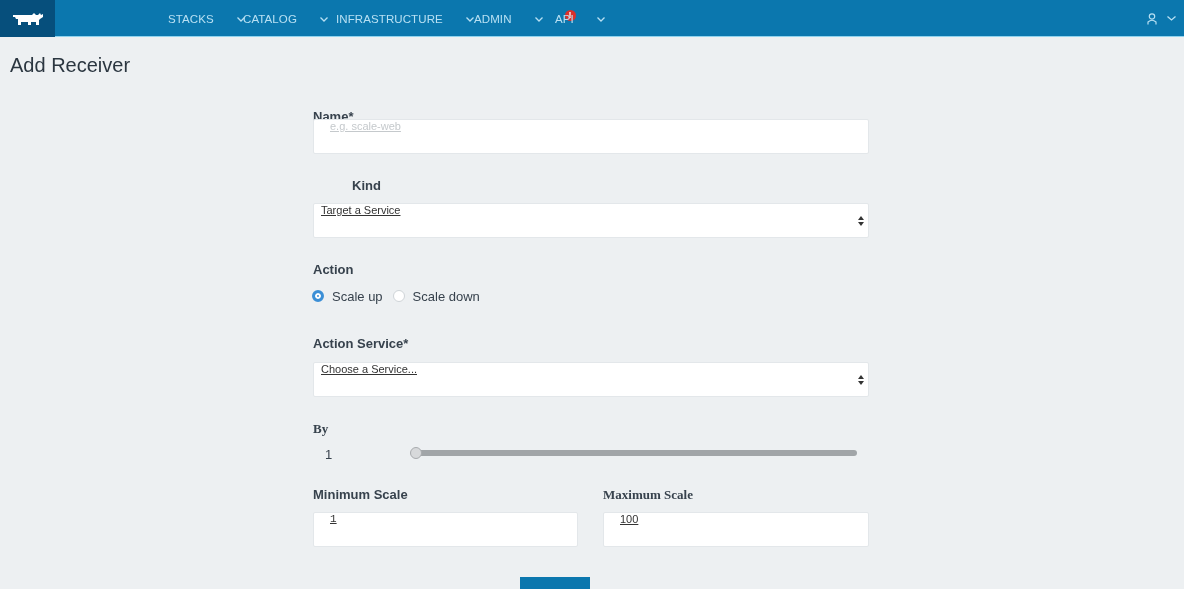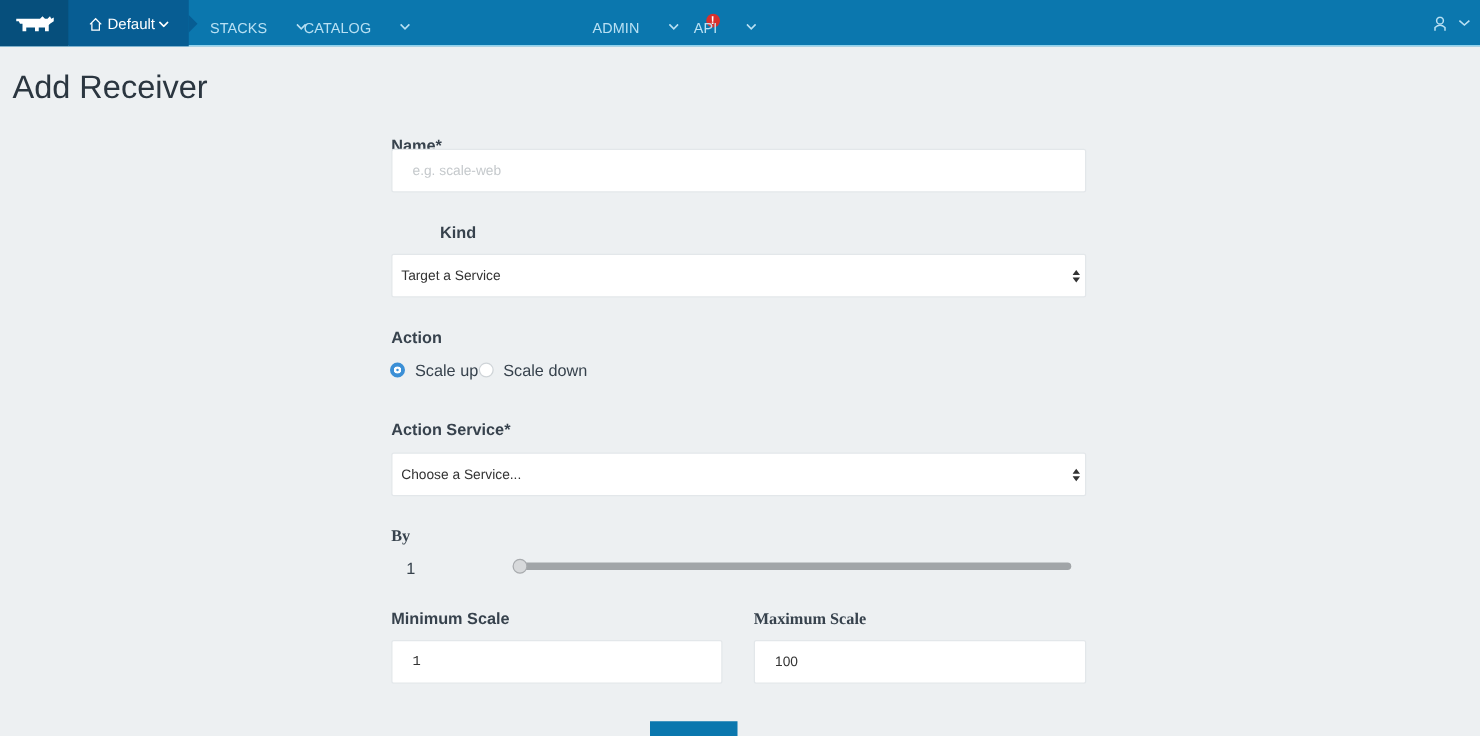--- a/index.html
+++ b/index.html
@@ -25,46 +25,46 @@
       display: flex; align-items: center; justify-content: center;
       color: #fff; font-size: 12px; cursor: pointer;
     }
     .env::after {
       content: ""; position: absolute; right: -7px; top: 12px;
       border-top: 7px solid transparent; border-bottom: 7px solid transparent;
       border-left: 7px solid #075d93;
     }
     .env .home { margin-right: 4px; margin-top: 1px; }
     .nav-item {
-      position: absolute; top: 17px; height: 37px;
-      display: flex; 
+      position: absolute; top: 0; height: 37px;
+      display: flex; align-items: center;
       color: #b8e0f3; font-size: 11.5px; letter-spacing: 0.1px; cursor: pointer; gap: 20px;
     }
     .chev { display: inline-block; margin-left: 3px; margin-top: 2px; }
     .alert {
       display: inline-block; width: 11px; height: 11px; border-radius: 50%;
       background: #d9302c; color: #fff; font-size: 9px; font-weight: bold;
       text-align: center; line-height: 11px; margin-left: 2px; margin-top: -6px;
     }
     .user-menu {
       position: absolute; right: 8px; top: 0; height: 37px;
       display: flex; align-items: center; gap: 10px; cursor: pointer;
     }
     h1 {
       position: absolute; left: 10px; top: 54px;
-      font-size: 26px; font-weight: normal; color: #2b3640;
+      font-size: 20px; font-weight: normal; color: #2b3640;
     }
     .label {
       position: absolute; font-size: 13px; font-weight: bold; color: #37424d;
     }
     .field {
       position: absolute; height: 35px; background: #fff;
       border: 1px solid #e3e7ea; border-radius: 2px;
       font-size: 11px; color: #333; padding-left: 16px;
-      display: flex; align-items: center;
+      display: flex; align-items: flex-start; text-decoration: underline;
     }
     .field.placeholder-text { color: #c5c9cc; }
     .select { padding-left: 7px; cursor: pointer; }
     .select-arrows {
       position: absolute; right: 4px; top: 11px; width: 6px; height: 12px;
     }
     .radio-row {
       position: absolute; left: 312px; top: 287px; height: 18px;
       display: flex; align-items: center; font-size: 13px; color: #37424d;
     }
@@ -90,38 +90,35 @@
   </style>
 </head>
 <body>
 
 <div class="topbar">
   <div class="logo">
     <svg width="32" height="14" viewBox="0 0 32 14">
       <path d="M1 3 L20 3 L22 1 L24 3 L26 3 L28 1 L29 3 L31 2 L31 5 L28 7 L27 8 L27 13 L24 13 L24 10 L19 10 L19 13 L16 13 L16 10 L9 10 L9 13 L6 13 L6 7 L4 7 L3 5 L1 5 Z" fill="#fff"></path>
     </svg>
   </div>
-  <div class="env">
-    <svg class="home" width="11" height="11" viewBox="0 0 11 11">
-      <path d="M1 5.5 L5.5 1 L10 5.5 M2.5 4.5 L2.5 10 L8.5 10 L8.5 4.5" fill="none" stroke="#fff" stroke-width="1"></path>
-    </svg>
-    <span>Default</span>
-    <svg class="chev" width="8" height="5" viewBox="0 0 8 5">
-        <path d="M0.5 0.5 L4 4 L7.5 0.5" fill="none" stroke="#fff" stroke-width="1.3"></path>
-      </svg>
-  </div>
 
   <div class="nav-item" style="left:168px;">
     <span>STACKS</span>
     <svg class="chev" width="8" height="5" viewBox="0 0 8 5">
         <path d="M0.5 0.5 L4 4 L7.5 0.5" fill="none" stroke="#b8e0f3" stroke-width="1.3"></path>
       </svg>
   </div>
   <div class="nav-item" style="left:243px;">
     <span>CATALOG</span>
+    <svg class="chev" width="8" height="5" viewBox="0 0 8 5">
+        <path d="M0.5 0.5 L4 4 L7.5 0.5" fill="none" stroke="#b8e0f3" stroke-width="1.3"></path>
+      </svg>
+  </div>
+  <div class="nav-item" style="left:336px;">
+    <span>INFRASTRUCTURE</span>
     <svg class="chev" width="8" height="5" viewBox="0 0 8 5">
         <path d="M0.5 0.5 L4 4 L7.5 0.5" fill="none" stroke="#b8e0f3" stroke-width="1.3"></path>
       </svg>
   </div>
   <div class="nav-item" style="left:474px;">
     <span>ADMIN</span>
     <svg class="chev" width="8" height="5" viewBox="0 0 8 5">
         <path d="M0.5 0.5 L4 4 L7.5 0.5" fill="none" stroke="#b8e0f3" stroke-width="1.3"></path>
       </svg>
     <span class="alert">!</span>
@@ -155,21 +152,21 @@
 <div class="field select" style="left:313px; top:203px; width:556px;">
   <span>Target a Service</span>
   <svg class="select-arrows" viewBox="0 0 6 12">
     <path d="M0 5 L3 1 L6 5 Z M0 7 L3 11 L6 7 Z" fill="#333"></path>
   </svg>
 </div>
 
 <div class="label" style="left:313px; top:262px;">Action</div>
 <div class="radio-row">
   <span class="radio on"></span>
-  <span style="">Scale up</span>
+  <span style="margin-right:10px;">Scale up</span>
   <span class="radio off"></span>
   <span>Scale down</span>
 </div>
 
 <div class="label" style="left:313px; top:336px;">Action Service*</div>
 <div class="field select" style="left:313px; top:362px; width:556px;">
   <span>Choose a Service...</span>
   <svg class="select-arrows" viewBox="0 0 6 12">
     <path d="M0 5 L3 1 L6 5 Z M0 7 L3 11 L6 7 Z" fill="#333"></path>
   </svg>

